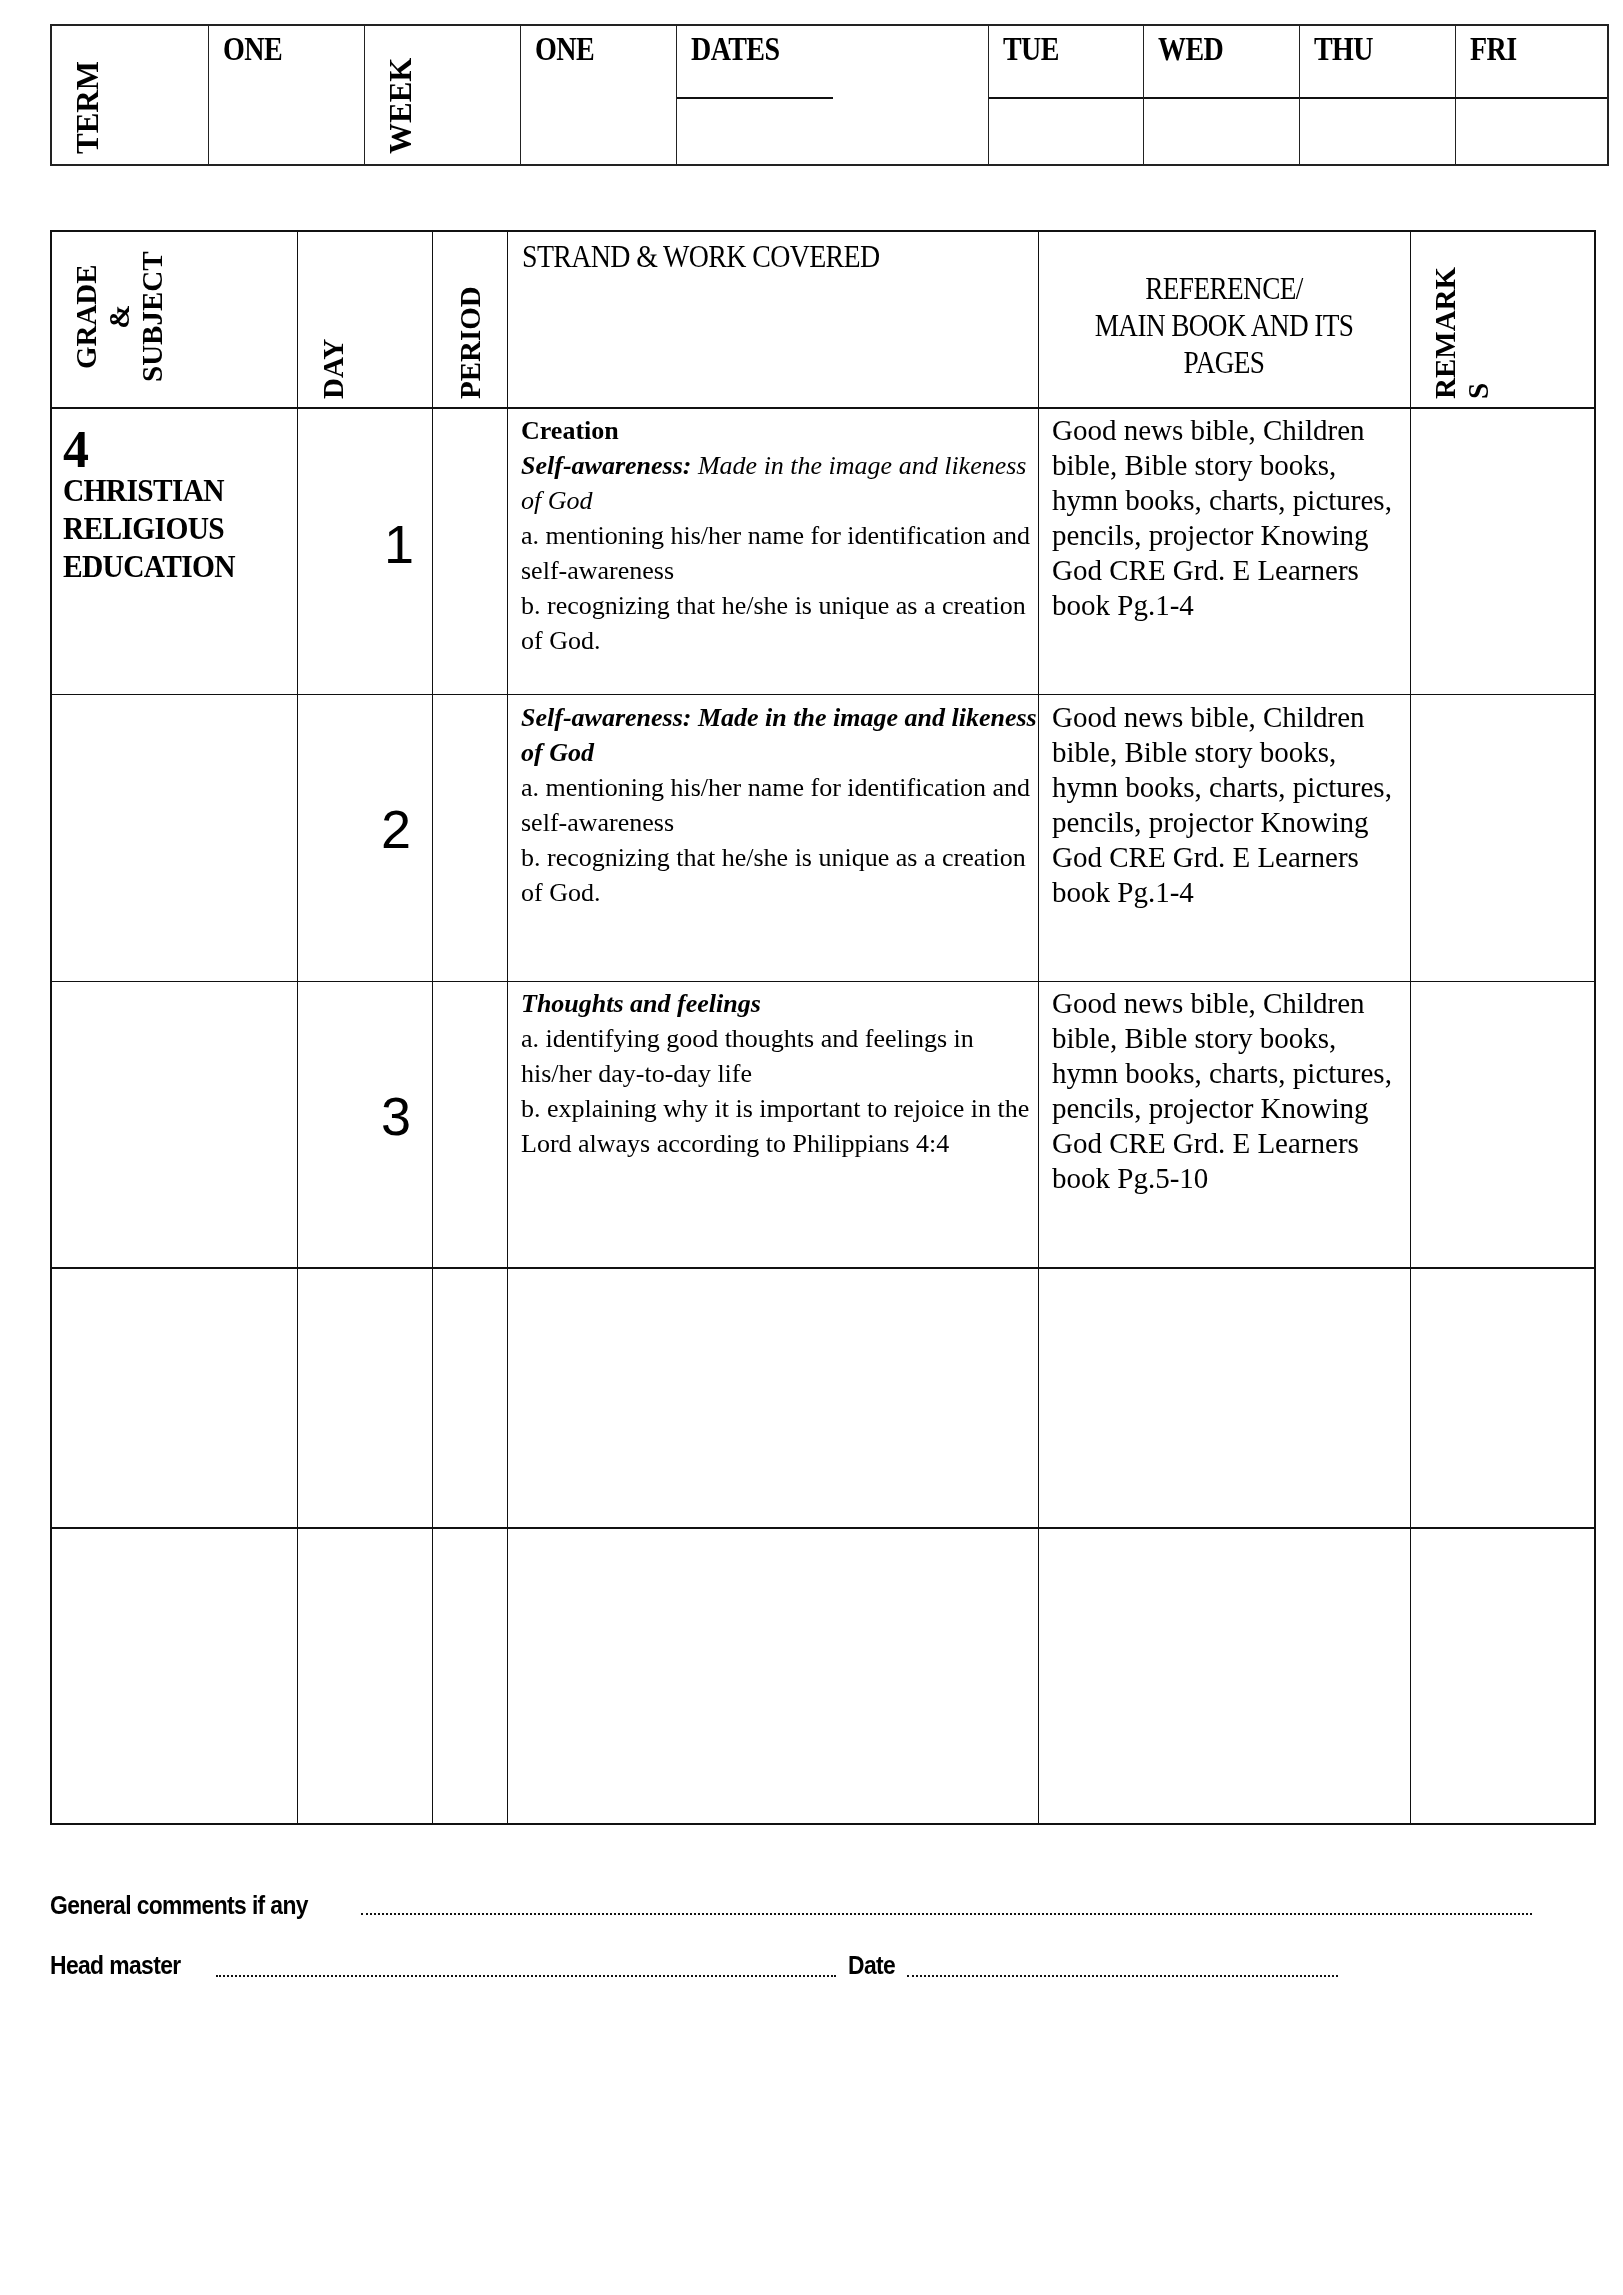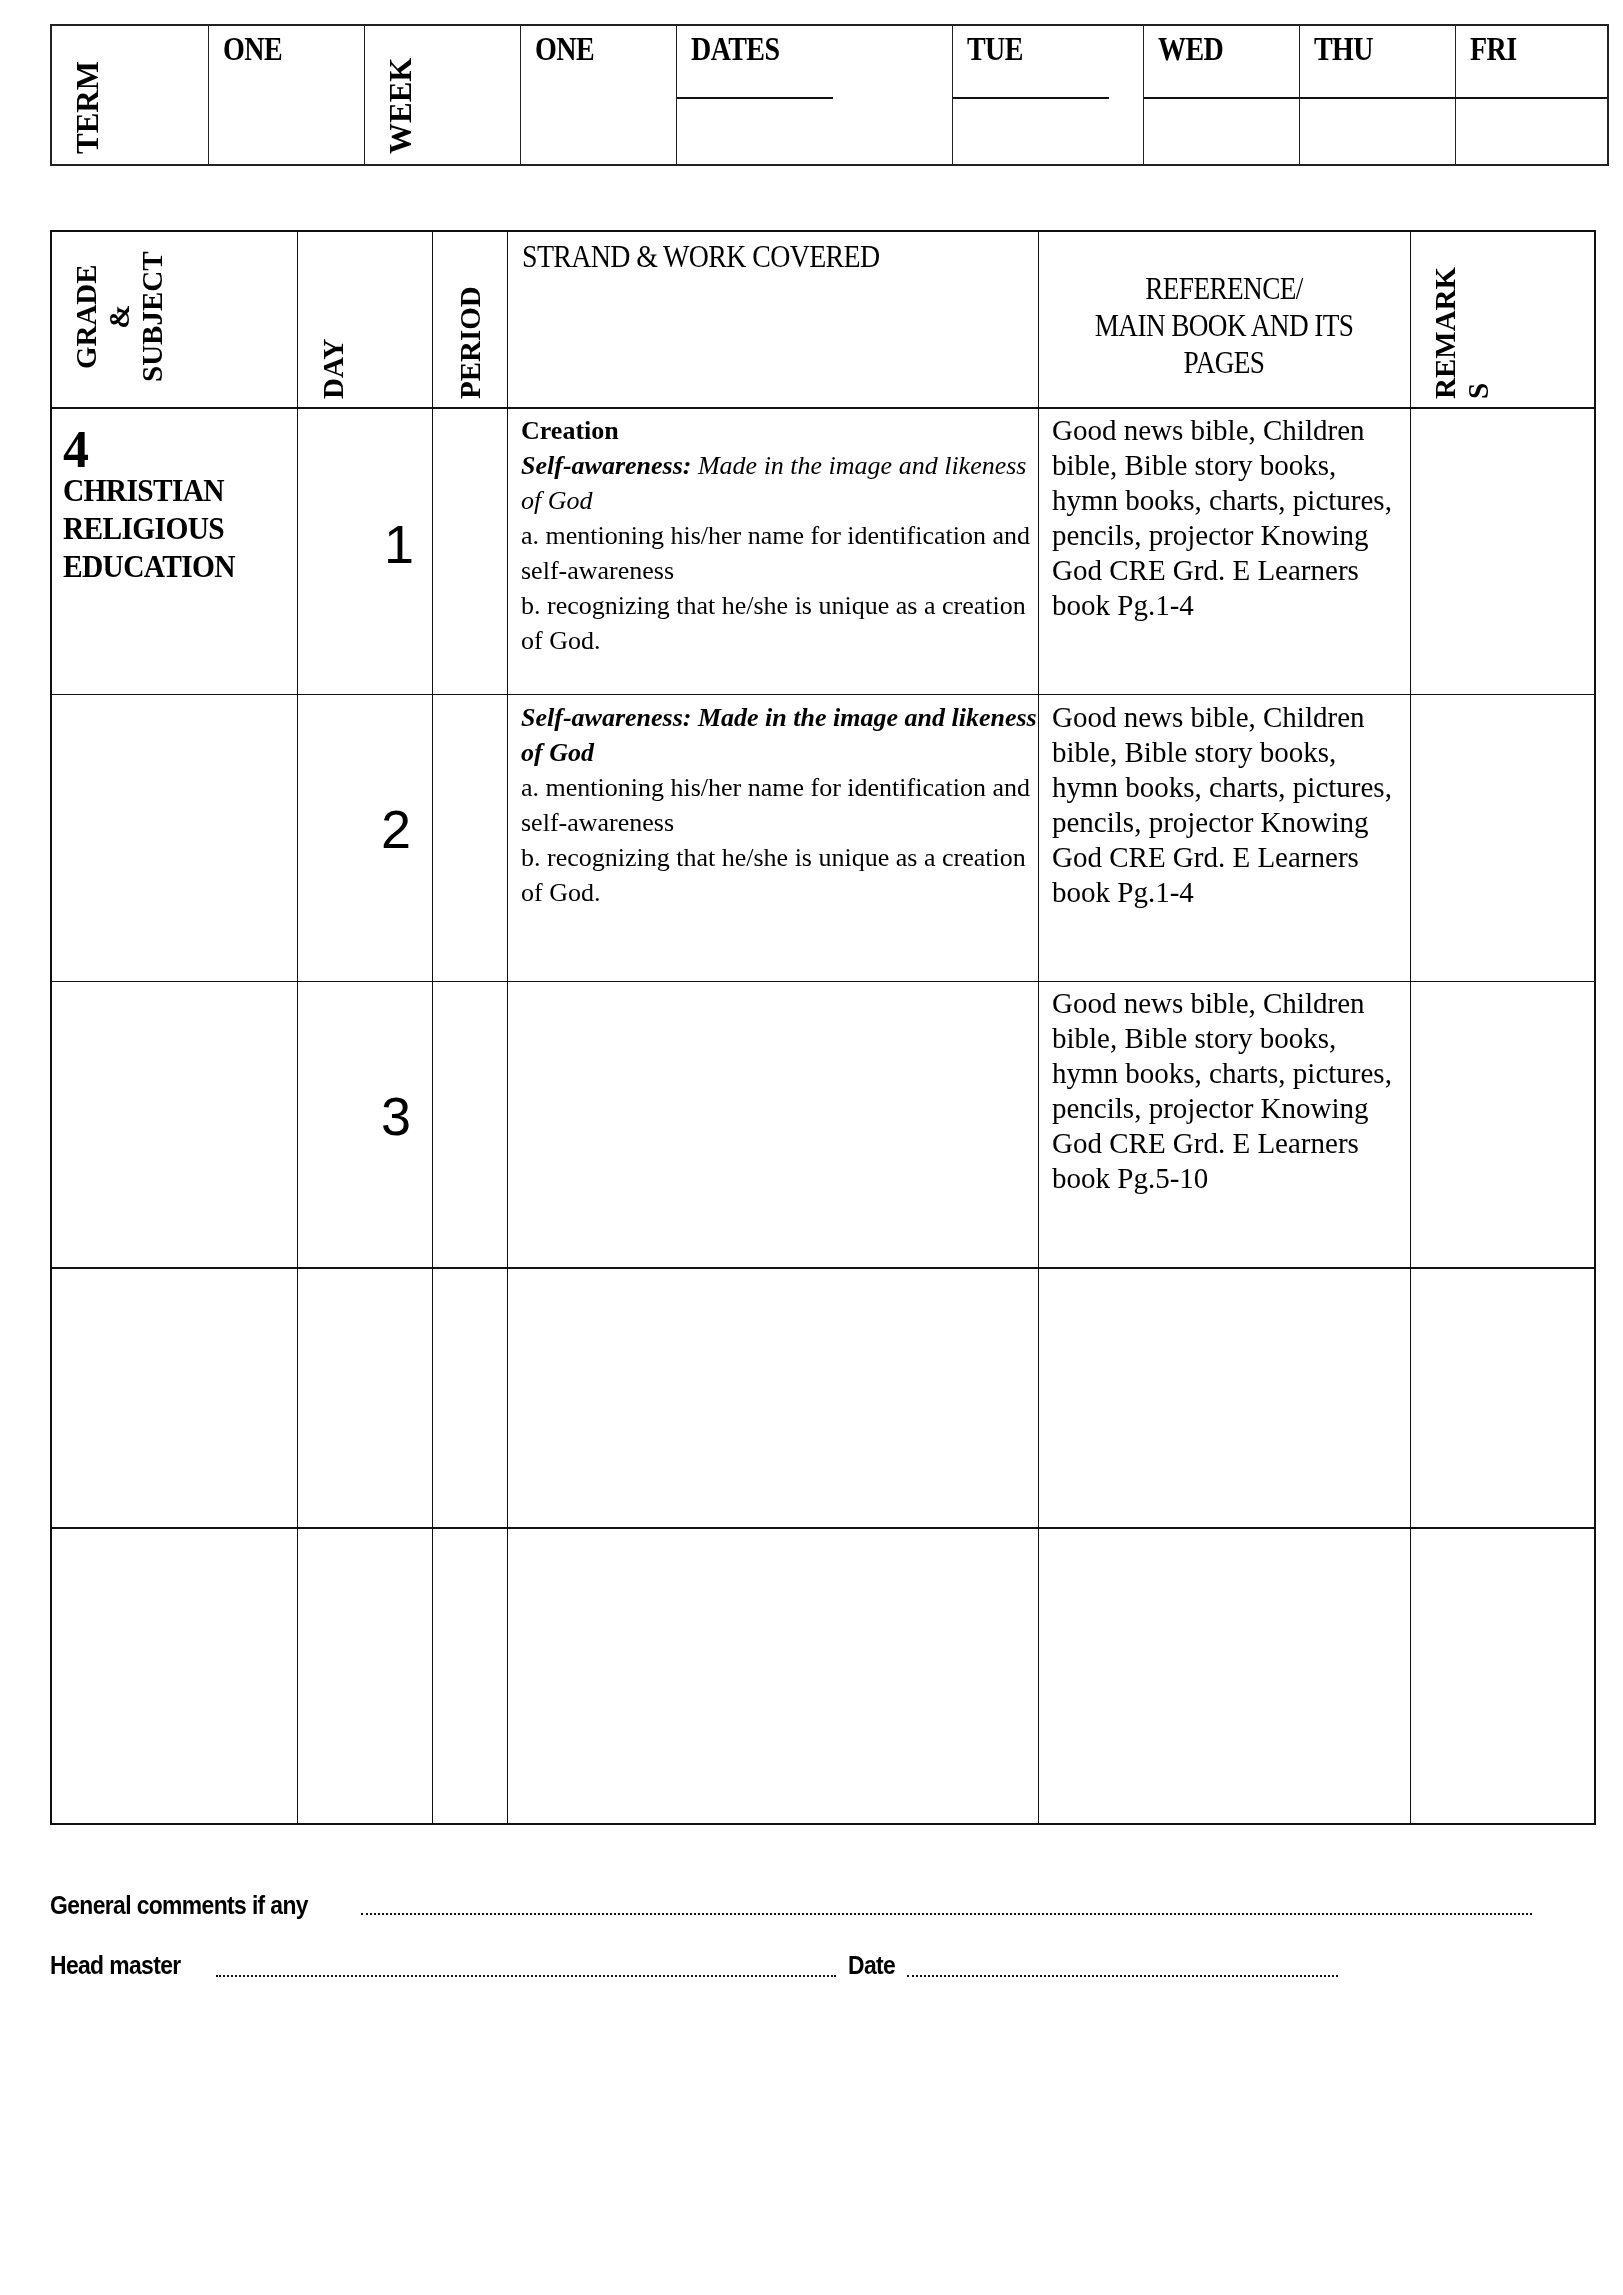--- a/index.html
+++ b/index.html
@@ -52,21 +52,21 @@
   <div class="tcell" style="left:468px;width:156px;">
     <div class="hdr">ONE</div>
   </div>
 
   <div class="tcell" style="left:624px;width:156px;">
     <div class="hdr">DATES</div>
     <div class="split"></div>
   </div>
 
 
-  <div class="tcell" style="left:900px;width:156px;text-decoration:underline;">
+  <div class="tcell" style="left:936px;width:156px;text-decoration:underline;">
     <div class="hdr">TUE</div>
     <div class="split"></div>
   </div>
 
   <div class="tcell" style="left:1091px;width:156px;">
     <div class="hdr">WED</div>
     <div class="split"></div>
   </div>
 
   <div class="tcell" style="left:1403px;right:0;">
@@ -134,20 +134,25 @@
 
   <div class="day-num" style="left:331px;top:568px;">2</div>
   <div class="cell-content" style="left:471px;top:470px;width:517px;">
     <div style="font-weight:bold;font-style:italic;">Self-awareness: Made in the image and likeness of God</div>
     <div>a. mentioning his/her name for identification and self-awareness</div>
     <div>b. recognizing that he/she is unique as a creation of God.</div>
   </div>
   <div class="ref-content" style="left:1002px;top:470px;width:353px;">Good news bible, Children bible, Bible story books, hymn books, charts, pictures, pencils, projector Knowing God CRE Grd. E Learners book Pg.1-4</div>
 
   <div class="day-num" style="left:331px;top:855px;">3</div>
+  <div class="cell-content" style="left:471px;top:756px;width:517px;">
+    <div style="font-weight:bold;font-style:italic;">Thoughts and feelings</div>
+    <div>a. identifying good thoughts and feelings in his/her day-to-day life</div>
+    <div>b. explaining why it is important to rejoice in the Lord always according to Philippians 4:4</div>
+  </div>
   <div class="ref-content" style="left:1002px;top:756px;width:353px;">Good news bible, Children bible, Bible story books, hymn books, charts, pictures, pencils, projector Knowing God CRE Grd. E Learners book Pg.5-10</div>
 
   <div class="abs" style="left:1361px;top:179px;width:182px;height:284px;"></div>
   <div class="abs" style="left:1361px;top:465px;width:182px;height:284px;"></div>
   <div class="abs" style="left:1361px;top:752px;width:182px;height:284px;"></div>
 
   <div class="abs" style="left:458px;top:1039px;width:529px;height:257px;"></div>
   <div class="abs" style="left:989px;top:1039px;width:369px;height:257px;"></div>
   <div class="abs" style="left:1361px;top:1039px;width:182px;height:257px;"></div>
   <div class="abs" style="left:458px;top:1299px;width:529px;height:293px;"></div>

